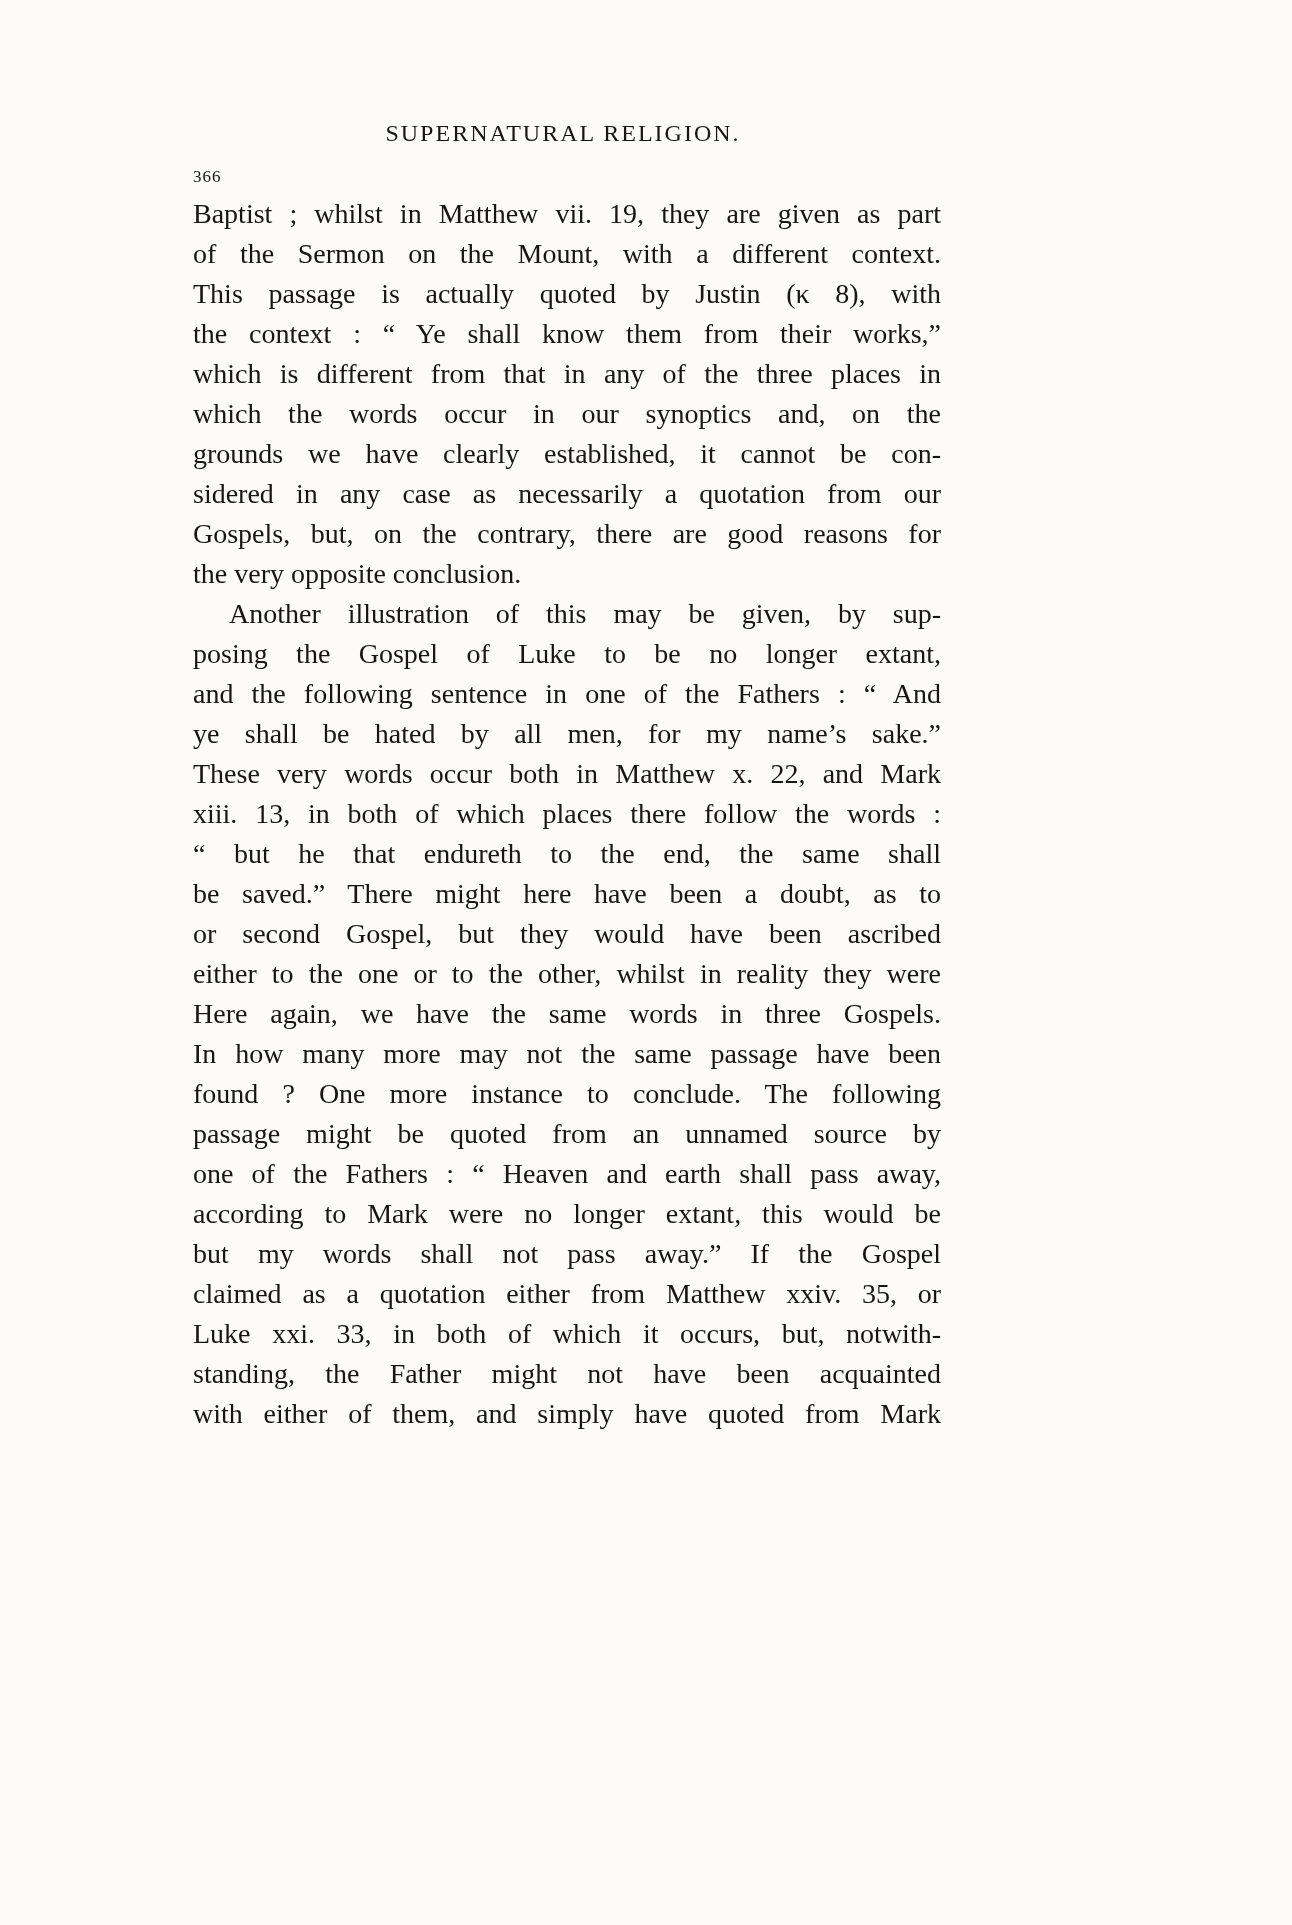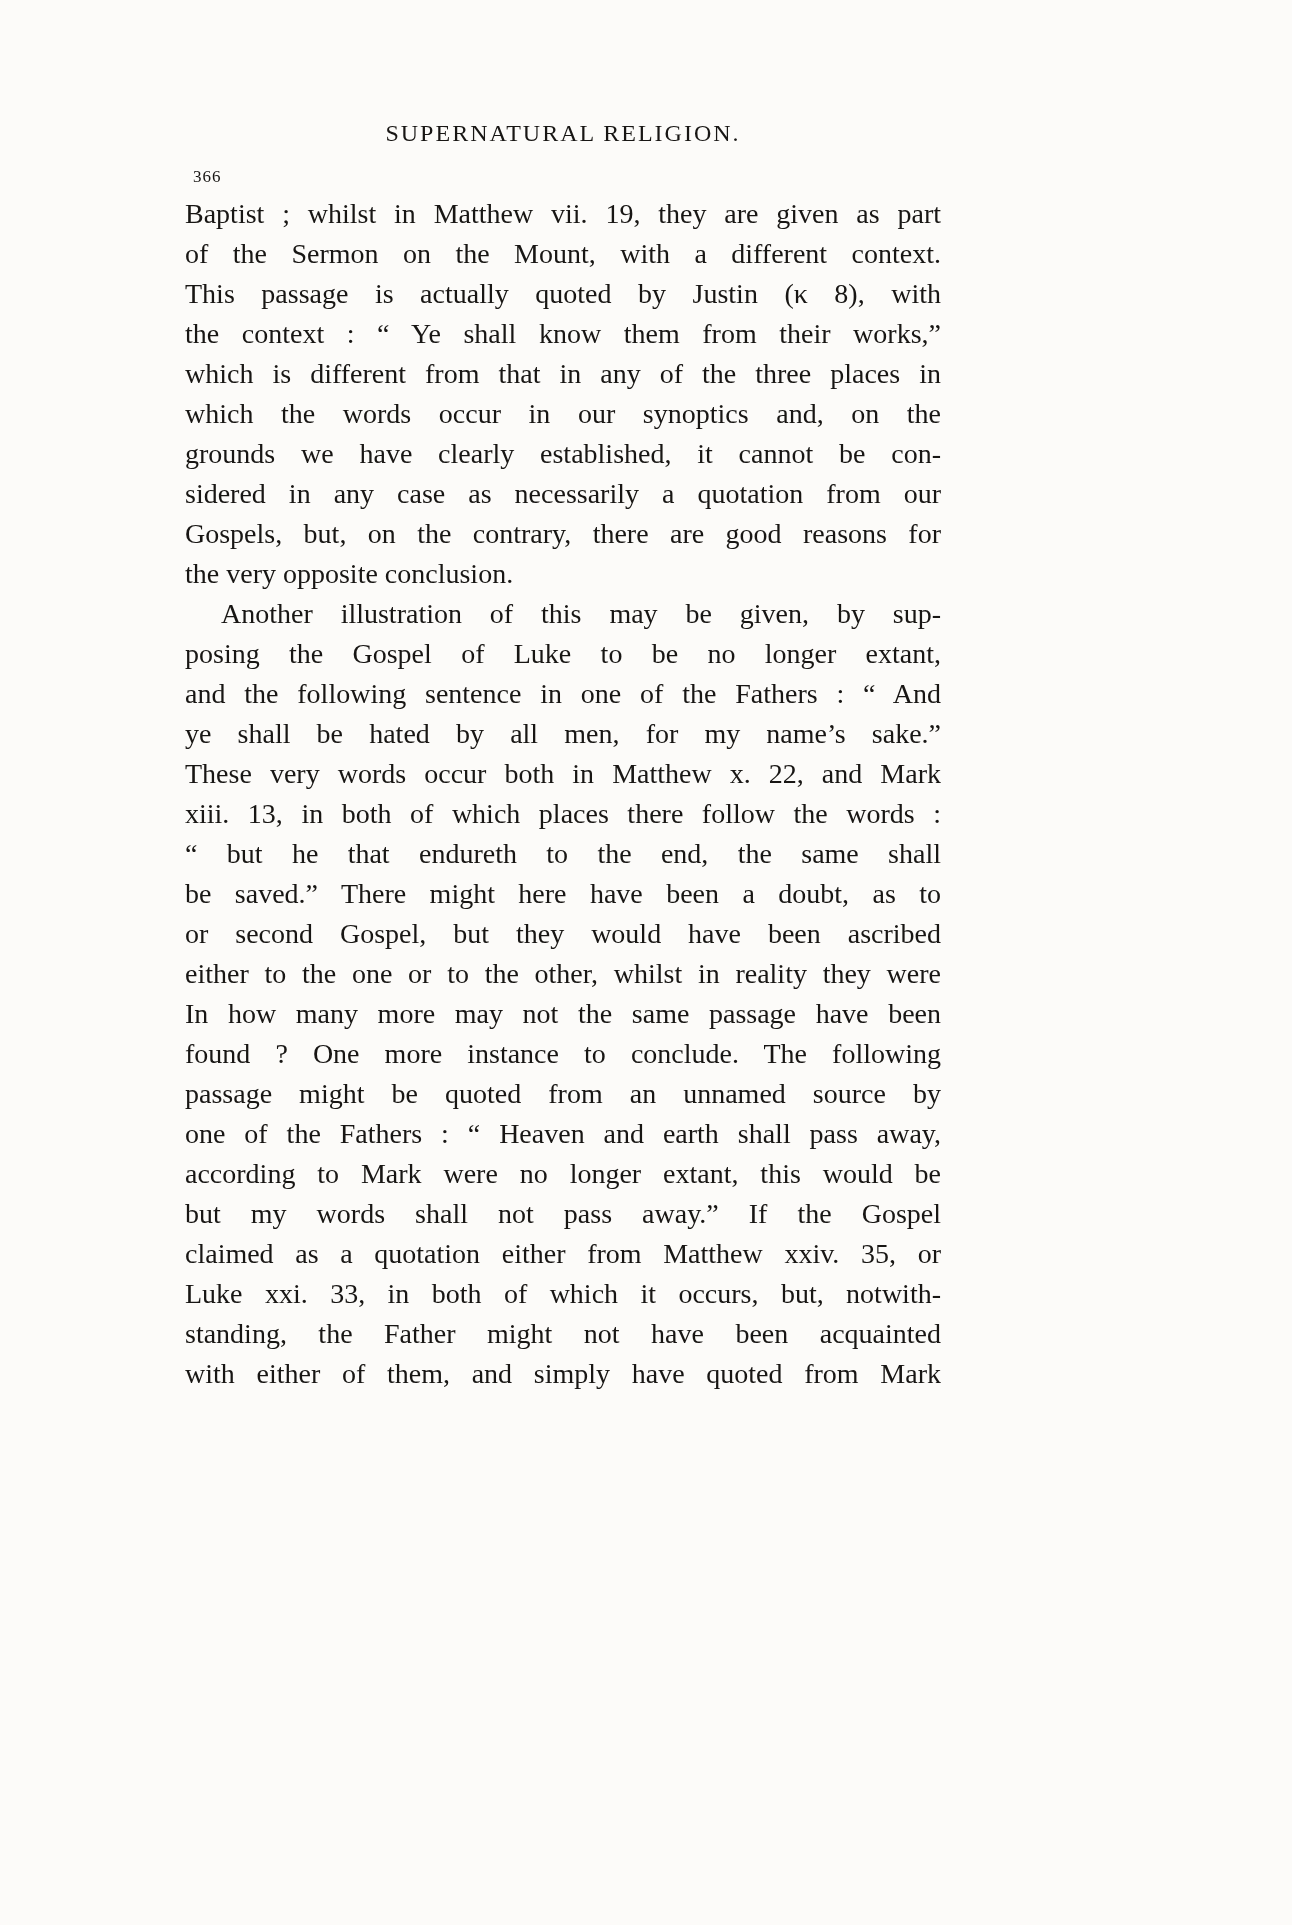--- a/index.html
+++ b/index.html
@@ -36,20 +36,21 @@
   }
   .head-title {
     text-align: center;
     font-size: 24px;
     letter-spacing: 2px;
     padding-top: 4px;
   }
   .page-body {
     font-size: 28px;
     line-height: 40px;
+    margin-left: 8px;
   }
   .line {
     text-align: justify;
     text-align-last: justify;
     white-space: normal;
     height: 40px;
   }
   .line.no-justify {
     text-align-last: left;
   }
@@ -79,20 +80,21 @@
       <div class="line indent">Another illustration of this may be given, by sup-</div>
       <div class="line">posing the Gospel of Luke to be no longer extant,</div>
       <div class="line">and the following sentence in one of the Fathers : “ And</div>
       <div class="line">ye shall be hated by all men, for my name’s sake.”</div>
       <div class="line">These very words occur both in Matthew x. 22, and Mark</div>
       <div class="line">xiii. 13, in both of which places there follow the words :</div>
       <div class="line">“ but he that endureth to the end, the same shall</div>
       <div class="line">be saved.” There might here have been a doubt, as to</div>
       <div class="line">or second Gospel, but they would have been ascribed</div>
       <div class="line">either to the one or to the other, whilst in reality they were</div>
+      <div class="line">Here again, we have the same words in three Gospels.</div>
       <div class="line">In how many more may not the same passage have been</div>
       <div class="line">found ?  One more instance to conclude.  The following</div>
       <div class="line">passage might be quoted from an unnamed source by</div>
       <div class="line">one of the Fathers : “ Heaven and earth shall pass away,</div>
       <div class="line">according to Mark were no longer extant, this would be</div>
       <div class="line">but my words shall not pass away.”  If the Gospel</div>
       <div class="line">claimed as a quotation either from Matthew xxiv. 35, or</div>
       <div class="line">Luke xxi. 33, in both of which it occurs, but, notwith-</div>
       <div class="line">standing, the Father might not have been acquainted</div>
       <div class="line">with either of them, and simply have quoted from Mark</div>

